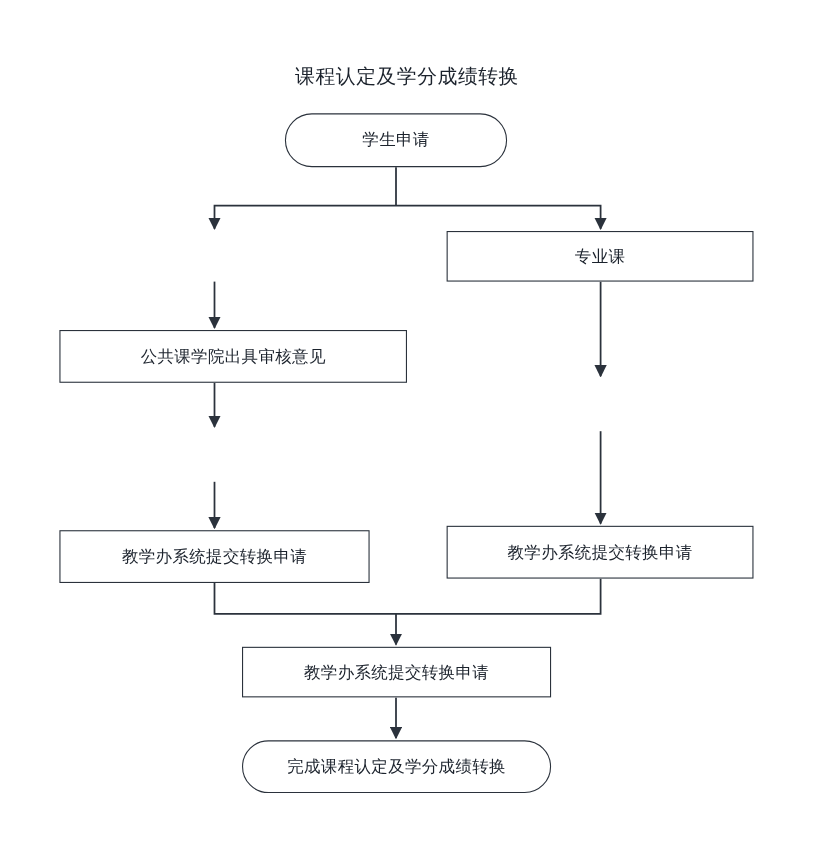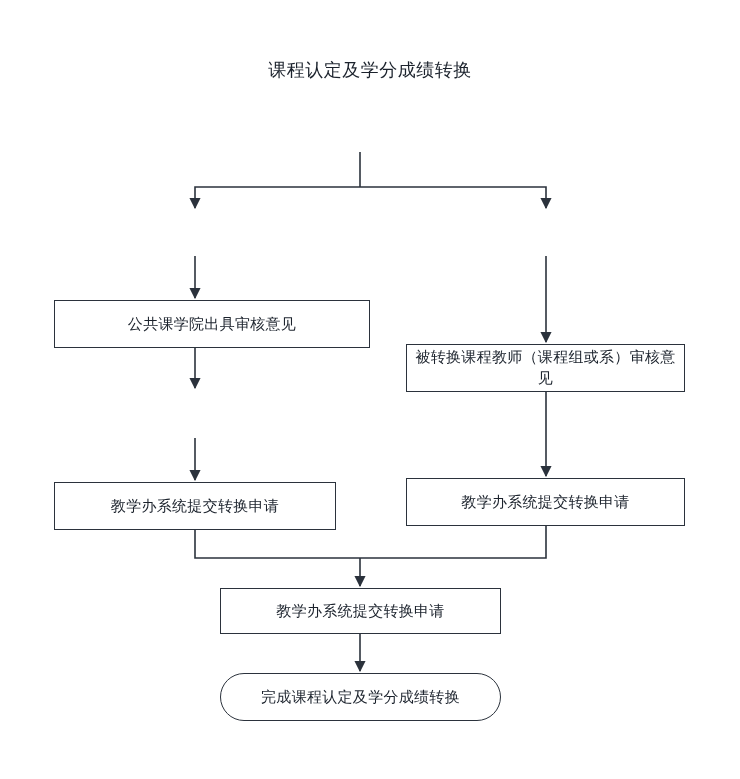--- a/index.html
+++ b/index.html
@@ -83,30 +83,33 @@
       <path d="M 546 392 L 546 476"></path>
 
       <path d="M 195 530 L 195 558 L 360 558" marker-end="none"></path>
       <path d="M 546 526 L 546 558 L 360 558" marker-end="none"></path>
       <path d="M 360 558 L 360 586"></path>
 
       <path d="M 360 634 L 360 671"></path>
     </g>
   </svg>
 
+  <div class="node terminator" style="left:259px; top:103px; width:202px; height:49px;">
+    <span class="label">学生申请</span>
+  </div>
 
 
+  <div class="node process" style="left:406px; top:210px; width:279px; height:46px;">
+    <span class="label">专业课</span>
+  </div>
 
   <div class="node process" style="left:54px; top:300px; width:316px; height:48px;">
     <span class="label">公共课学院出具审核意见</span>
   </div>
 
-  <div class="node process" style="left:406px; top:344px; width:279px; height:48px;">
-    <span class="label">被转换课程教师（课程组或系）审核意见</span>
-  </div>
 
 
   <div class="node process" style="left:54px; top:482px; width:282px; height:48px;">
     <span class="label">教学办系统提交转换申请</span>
   </div>
 
   <div class="node process" style="left:406px; top:478px; width:279px; height:48px;">
     <span class="label">教学办系统提交转换申请</span>
   </div>
 

